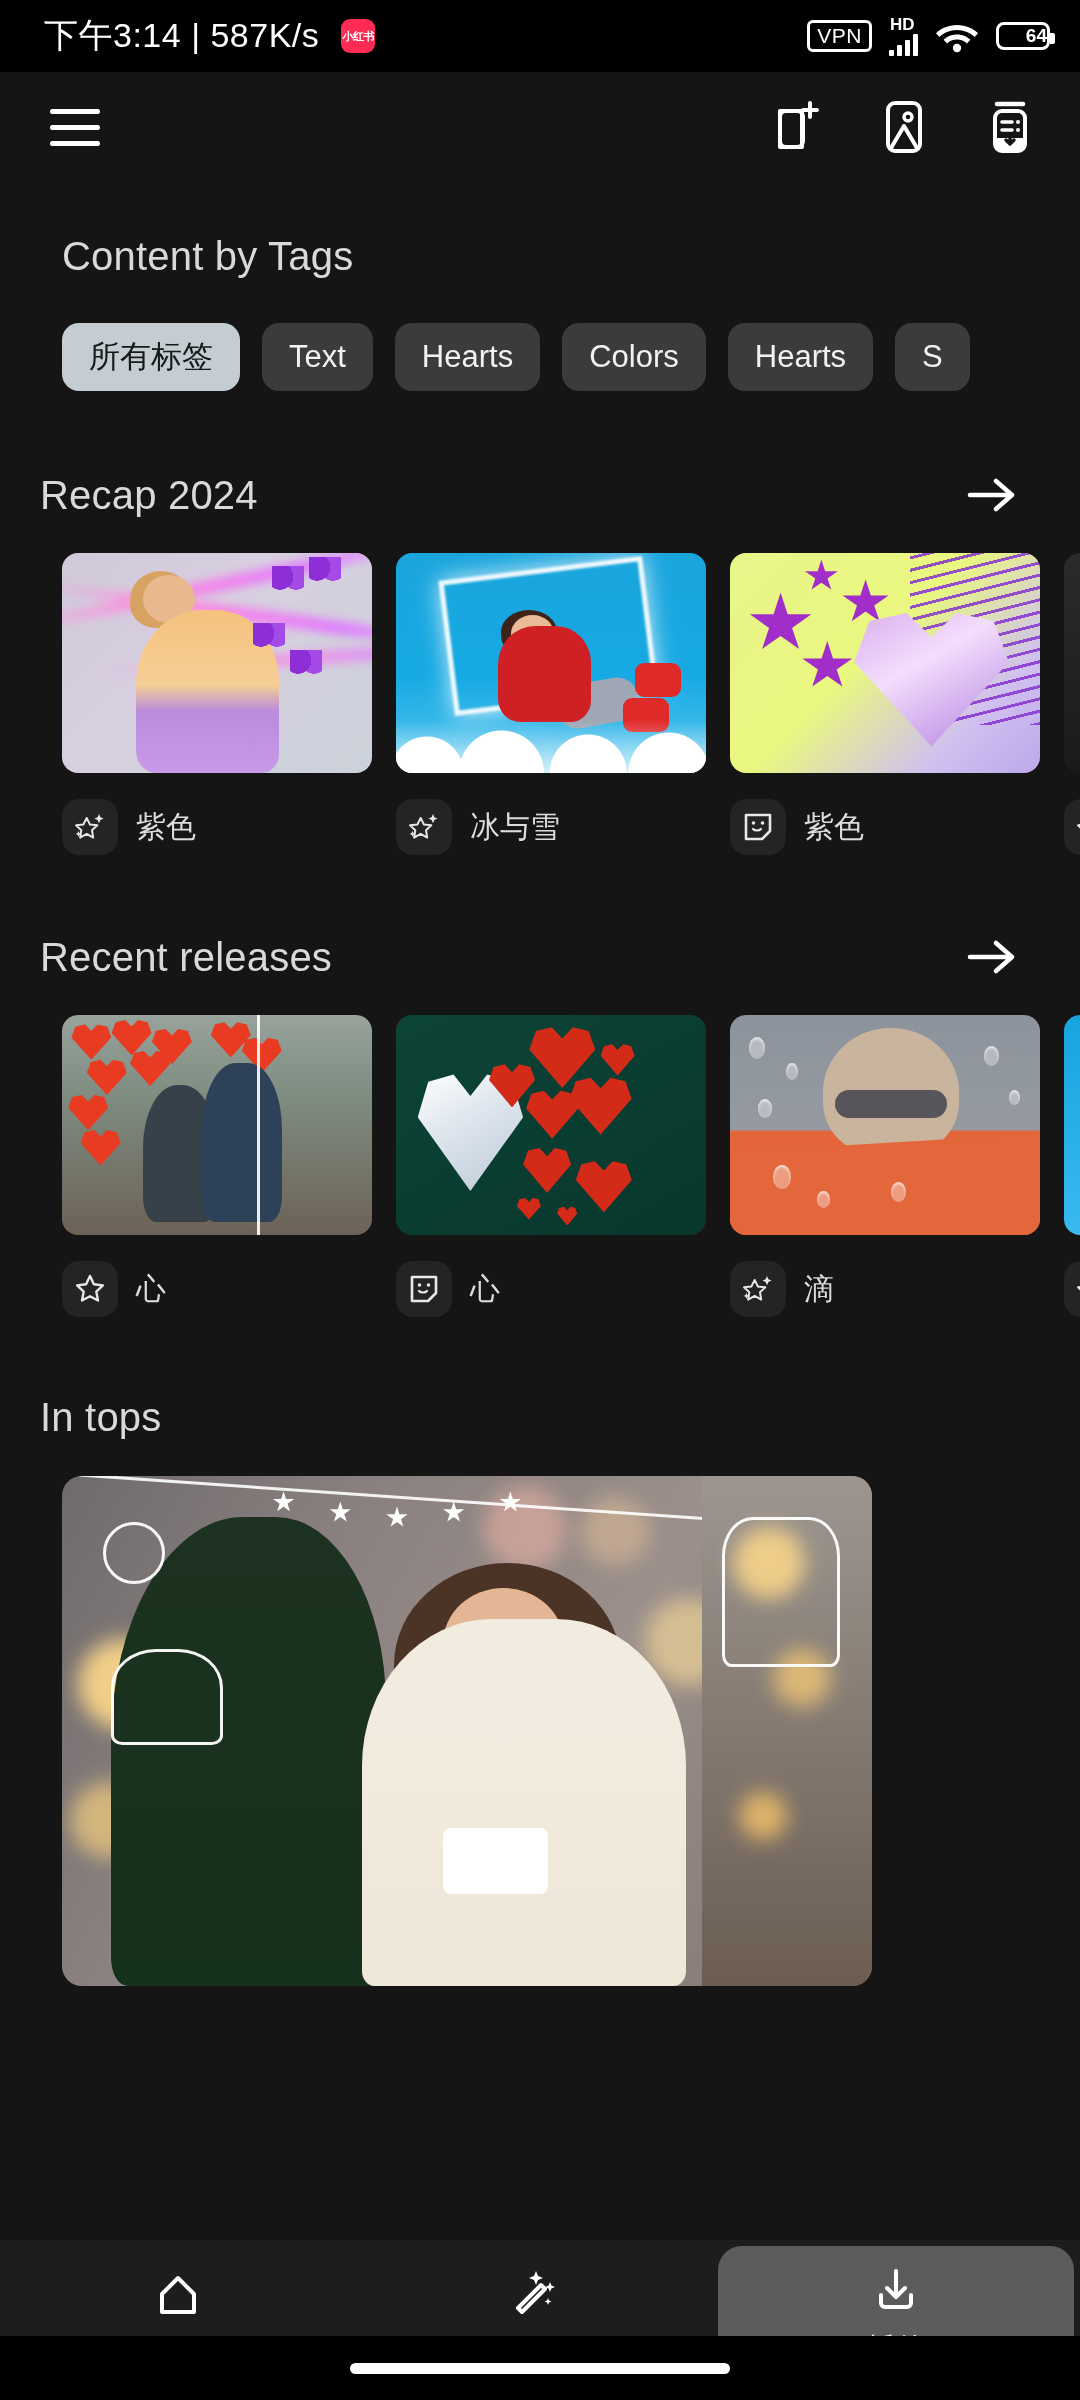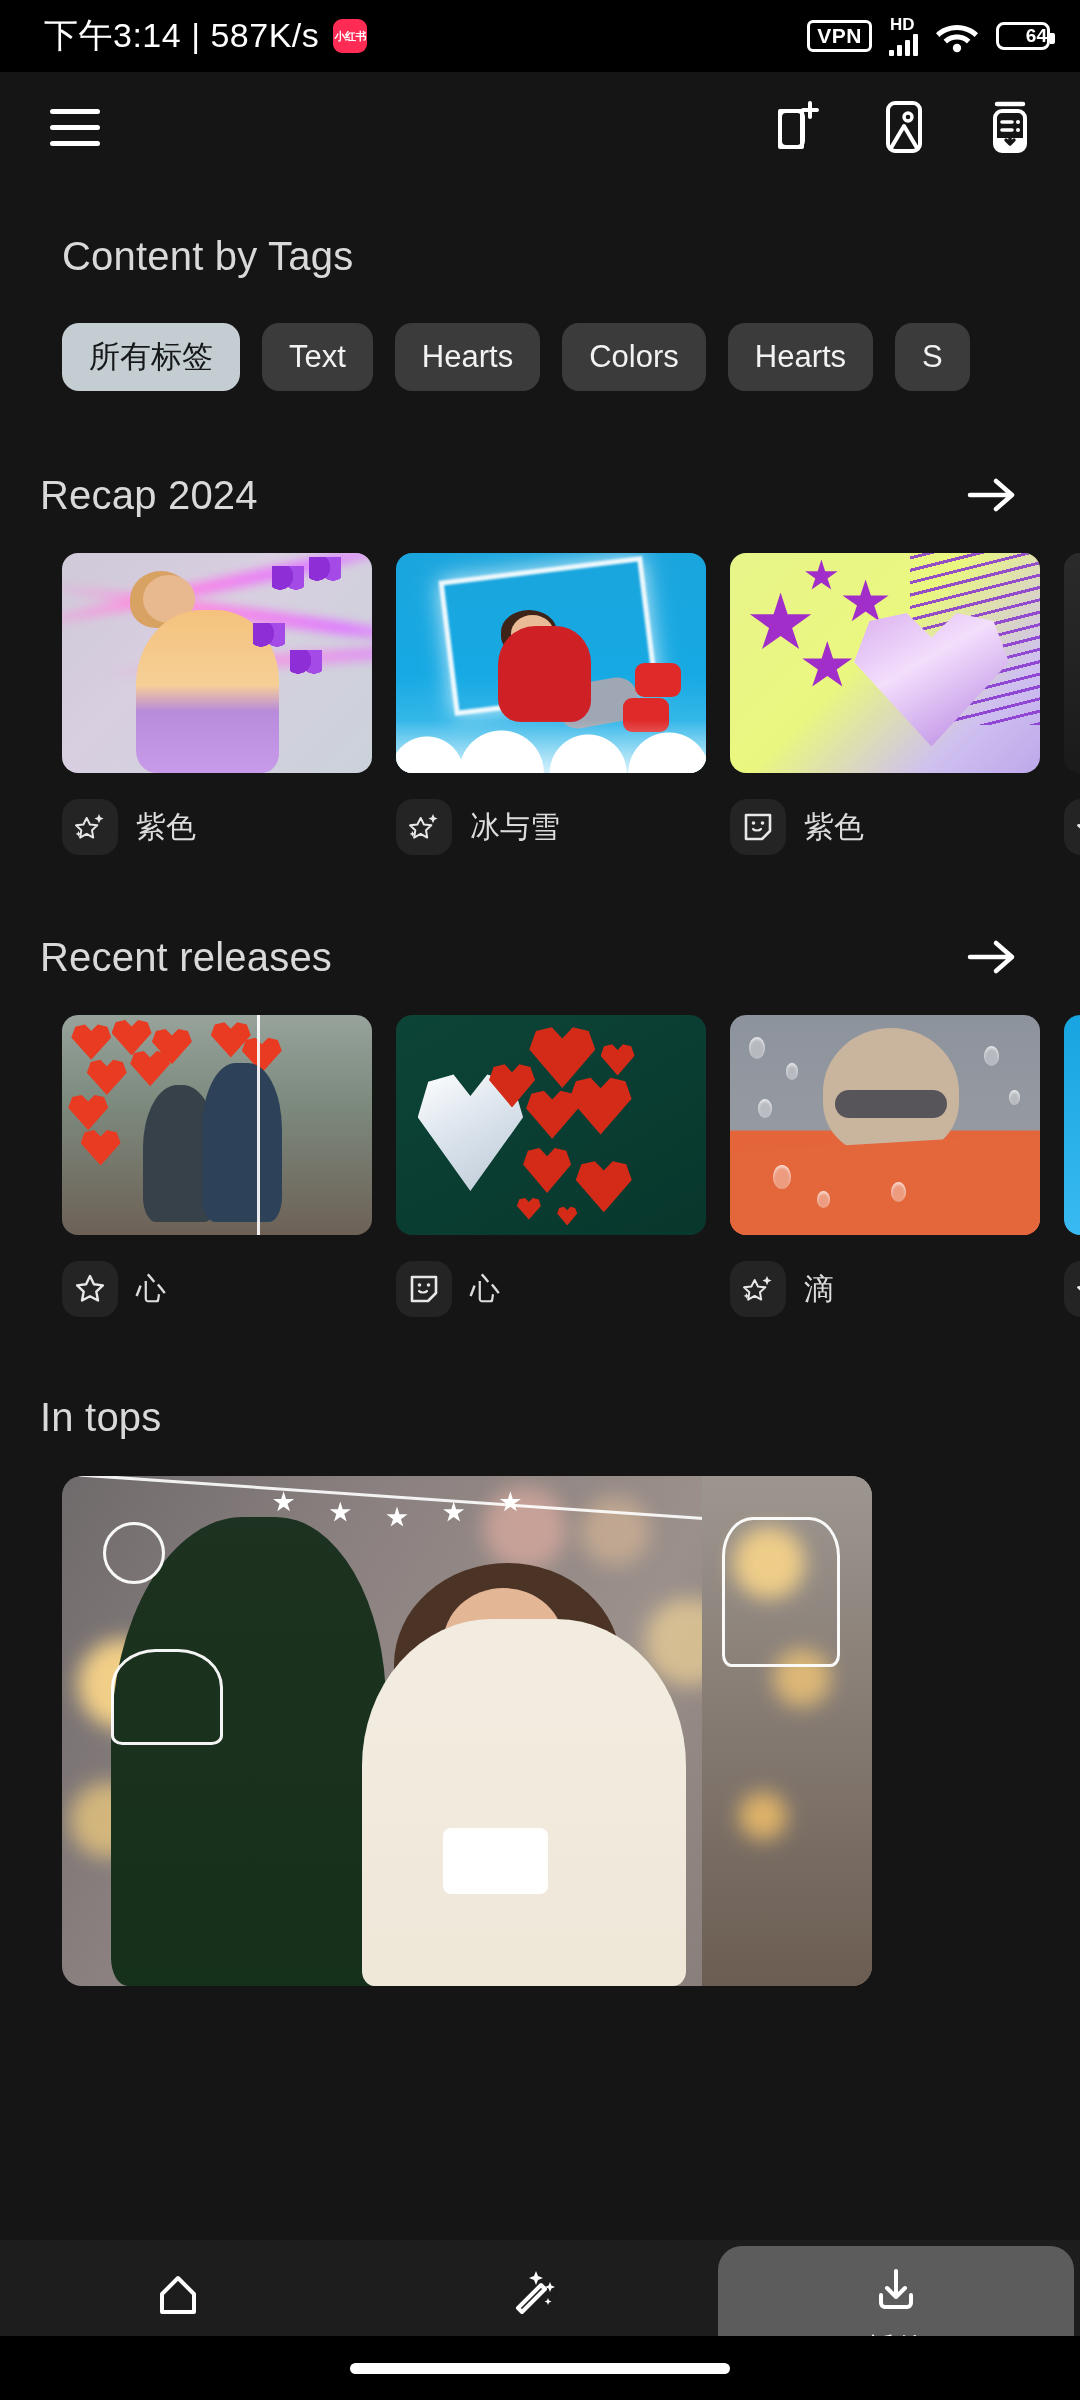--- a/index.html
+++ b/index.html
@@ -7,31 +7,31 @@
   body {
     font-family:"Liberation Sans","DejaVu Sans",sans-serif;
     color:#e8e8e8; overflow:hidden; position:relative;
   }
 
   
   .statusbar{
     height:72px;width:1080px;background:#000;display:flex;align-items:center;
     justify-content:space-between;padding:0 30px 0 44px;
   }
-  .sb-left{display:flex;align-items:center;gap:0;}
+  .sb-left{display:flex;align-items:center;gap:8px;}
   .sb-time{font-size:34px;color:#fff;letter-spacing:.5px;white-space:nowrap;font-weight:400;}
   .sb-badge{
     width:34px;height:34px;border-radius:9px;background:#fe2c55;margin-left:14px;
     display:flex;align-items:center;justify-content:center;font-size:11px;color:#fff;
     font-weight:700;line-height:1;letter-spacing:-.5px;
   }
   .sb-right{display:flex;align-items:center;gap:17px;}
   .vpn-box{
     border:3px solid #fff;border-radius:6px;padding:1px 7px;font-size:21px;
-    color:#fff;font-weight:700;line-height:1.15;letter-spacing:.5px;
+    color:#fff;font-weight:400;line-height:1.15;letter-spacing:.5px;
   }
   .sig-wrap{display:flex;flex-direction:column;align-items:flex-start;line-height:1;justify-content:space-between;}
   .hd-txt{font-size:17px;color:#fff;font-weight:700;margin-bottom:1px;margin-left:1px;}
   .bars{display:flex;align-items:flex-end;gap:3px;height:22px;}
   .bars i{width:5px;background:#fff;border-radius:1px;display:block;}
   .bars i:nth-child(1){height:6px;}
   .bars i:nth-child(2){height:11px;}
   .bars i:nth-child(3){height:16px;}
   .bars i:nth-child(4){height:22px;}
   .batt{

